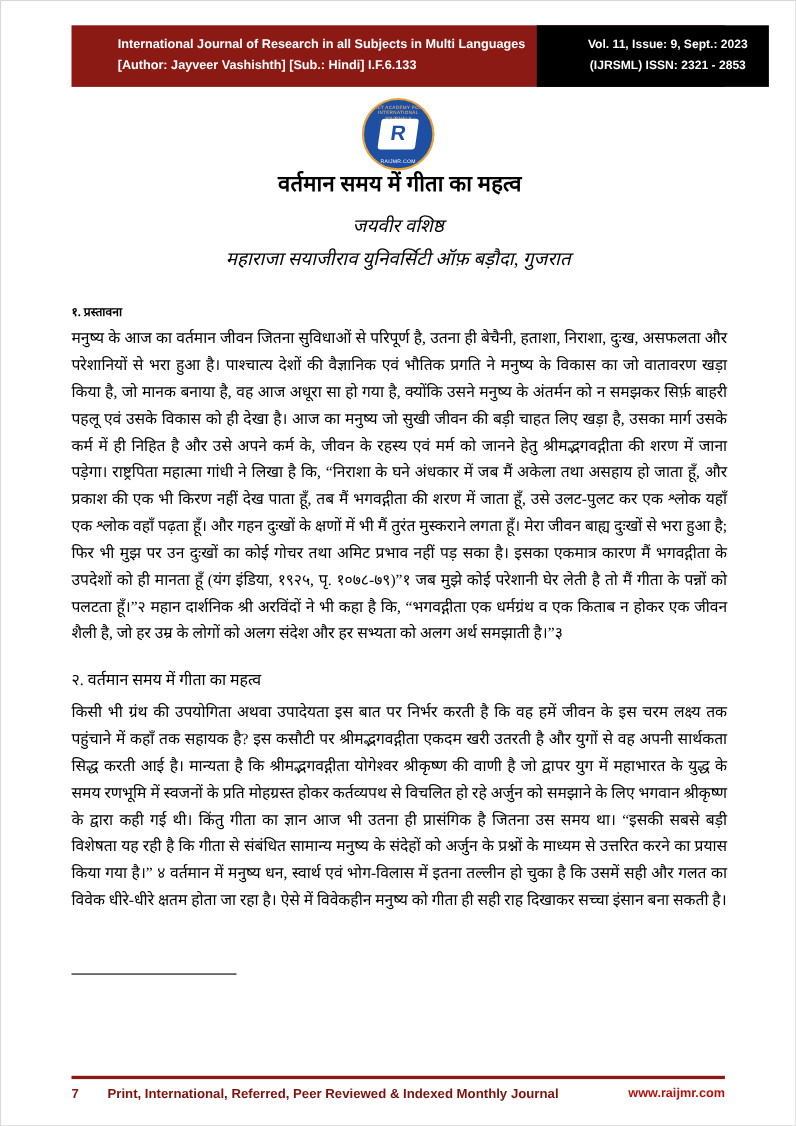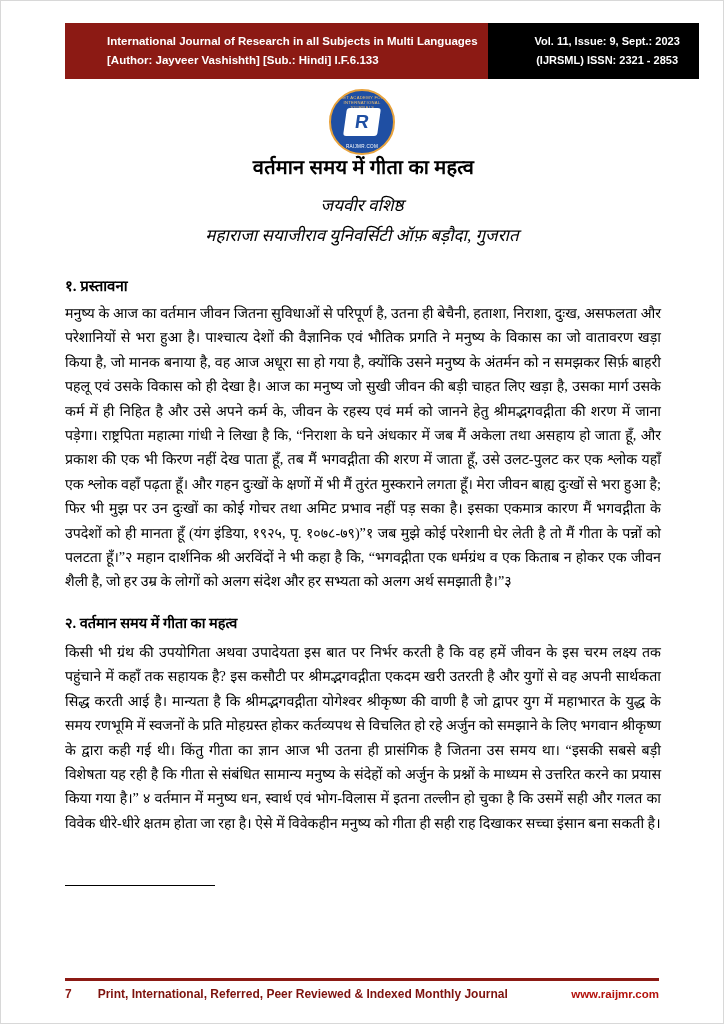--- a/index.html
+++ b/index.html
@@ -134,27 +134,27 @@
   }
 
   
   .content {
     position: absolute;
     top: 274px;
     left: 64px;
     right: 62px;
   }
   h2.sec {
-    font-size: 15px;
+    font-size: 11px;
     font-weight: bold;
     margin: 0 0 6px 0;
   }
   h2.sec2 {
     font-size: 14.5px;
-    font-weight: bold;
+    font-weight: normal;
     margin: 18px 0 8px 0;
   }
   p.para {
     margin: 0;
     font-size: 14.2px;
     line-height: 24.4px;
     text-align: justify;
     text-justify: inter-word;
   }
 

